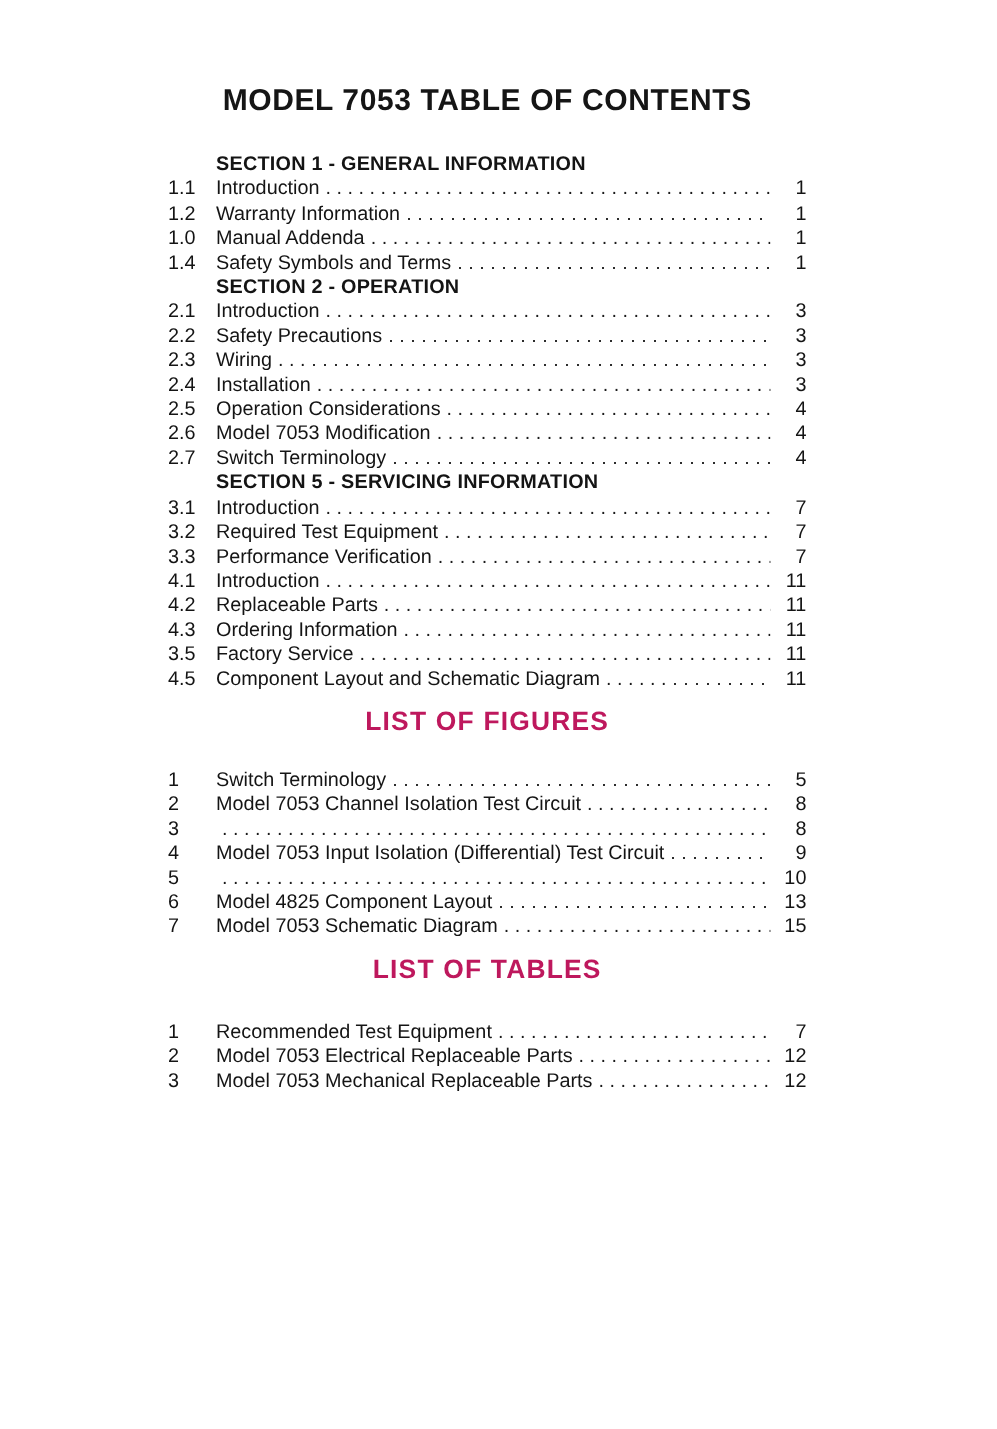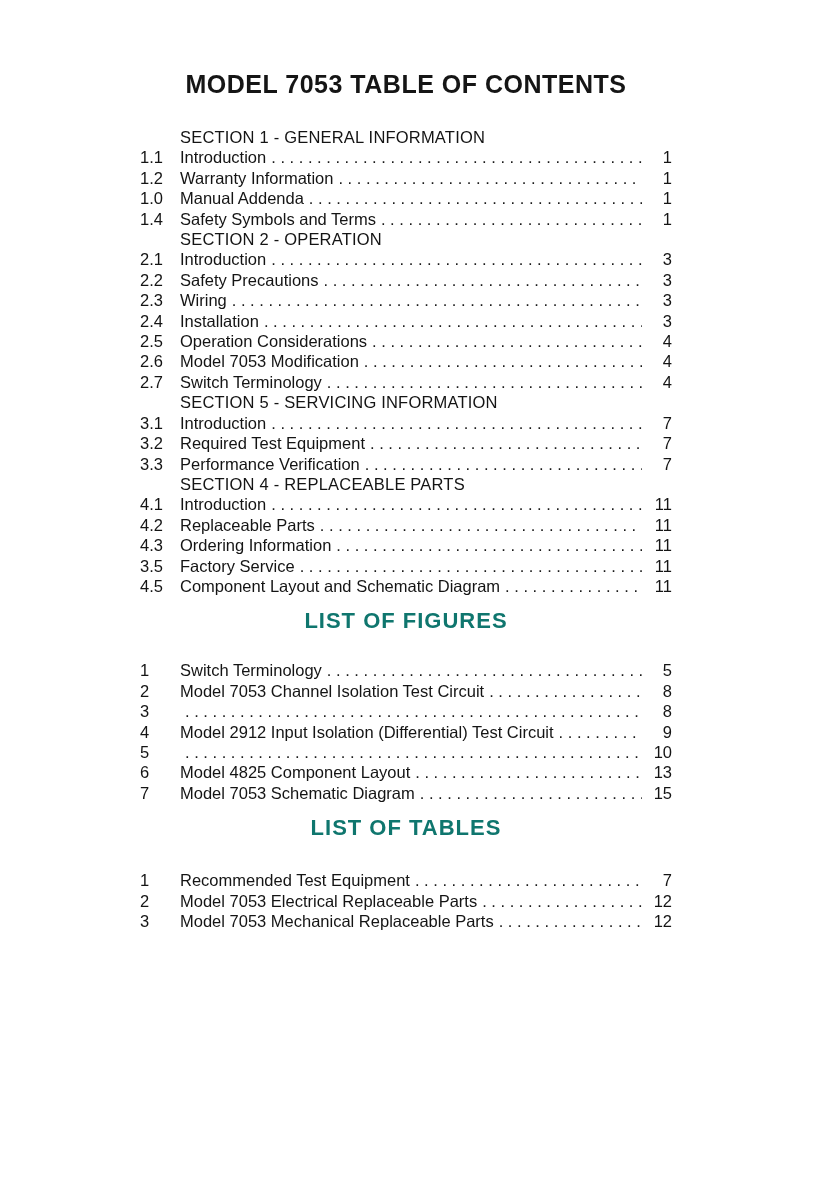--- a/index.html
+++ b/index.html
@@ -18,38 +18,38 @@
   }
   h1.doc-title{
     margin:71px 0 0 0;
     font-size:25px;line-height:26px;
     font-weight:700;text-align:center;
     letter-spacing:0.5px;color:#151515;
   }
   .toc{margin-top:30px;}
   .sec-heading{
     font-size:16.5px;line-height:20.4px;
-    font-weight:400;padding-left:40px;
+    font-weight:700;padding-left:40px;
     letter-spacing:0.2px;white-space:nowrap;
   }
   .row{
     display:flex;align-items:center;
     font-size:16.5px;line-height:20.4px;
   }
   .num{flex:0 0 40px;}
   .label{white-space:nowrap;}
   .dots{
     flex:1 1 auto;overflow:hidden;white-space:nowrap;
     padding-left:5px;color:#1a1a1a;
   }
   .pg{flex:0 0 30px;text-align:right;}
   h2.list-title{
     font-size:22px;line-height:22px;
     font-weight:700;text-align:center;
-    letter-spacing:1px;margin:14px 0 0 0;color:#0f766e;
+    letter-spacing:1px;margin:14px 0 0 0;color:#be185d;
   }
   .fig-list{margin-top:28px;}
   .tab-list{margin-top:31px;}
   .scan-artifact{
     position:absolute;left:0;top:1185px;
     width:15px;height:3px;background:#2a2a33;
   }
 </style>
 </head>
 <body>
@@ -158,21 +158,20 @@
                 </div>
               <div class="row">
                   <span class="num">3.3</span>
                   <span class="label">Performance Verification</span>
                   <span class="dots">. . . . . . . . . . . . . . . . . . . . . . . . . . . . . . . . . . . . . . . . . . . . . . . . . . . . . . . . . . . . . . . . . . . . . . </span>
                   <span class="pg">7</span>
                 </div>
             </div>
           </section>
           <section class="toc-section">
-            <div class="sec-heading">SECTION 4 - REPLACEABLE PARTS</div>
             <div class="sec-items">
 
             <div class="row">
                   <span class="num">4.1</span>
                   <span class="label">Introduction</span>
                   <span class="dots">. . . . . . . . . . . . . . . . . . . . . . . . . . . . . . . . . . . . . . . . . . . . . . . . . . . . . . . . . . . . . . . . . . . . . . </span>
                   <span class="pg">11</span>
                 </div>
               <div class="row">
                   <span class="num">4.2</span>
@@ -219,21 +218,21 @@
           <span class="dots">. . . . . . . . . . . . . . . . . . . . . . . . . . . . . . . . . . . . . . . . . . . . . . . . . . . . . . . . . . . . . . . . . . . . . . </span>
           <span class="pg">8</span>
         </div>
         <div class="row">
           <span class="num">3</span>
           <span class="dots">. . . . . . . . . . . . . . . . . . . . . . . . . . . . . . . . . . . . . . . . . . . . . . . . . . . . . . . . . . . . . . . . . . . . . . </span>
           <span class="pg">8</span>
         </div>
         <div class="row">
           <span class="num">4</span>
-          <span class="label">Model 2912 Input Isolation (Differential) Test Circuit</span>
+          <span class="label">Model 7053 Input Isolation (Differential) Test Circuit</span>
           <span class="dots">. . . . . . . . . . . . . . . . . . . . . . . . . . . . . . . . . . . . . . . . . . . . . . . . . . . . . . . . . . . . . . . . . . . . . . </span>
           <span class="pg">9</span>
         </div>
         <div class="row">
           <span class="num">5</span>
           <span class="dots">. . . . . . . . . . . . . . . . . . . . . . . . . . . . . . . . . . . . . . . . . . . . . . . . . . . . . . . . . . . . . . . . . . . . . . </span>
           <span class="pg">10</span>
         </div>
         <div class="row">
           <span class="num">6</span>

